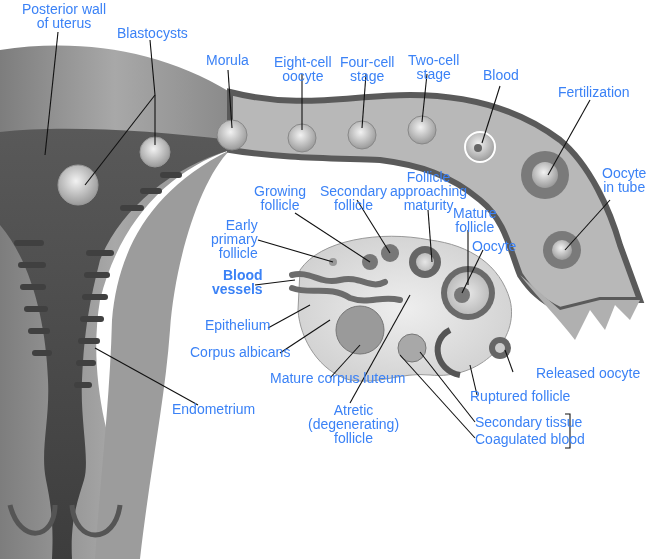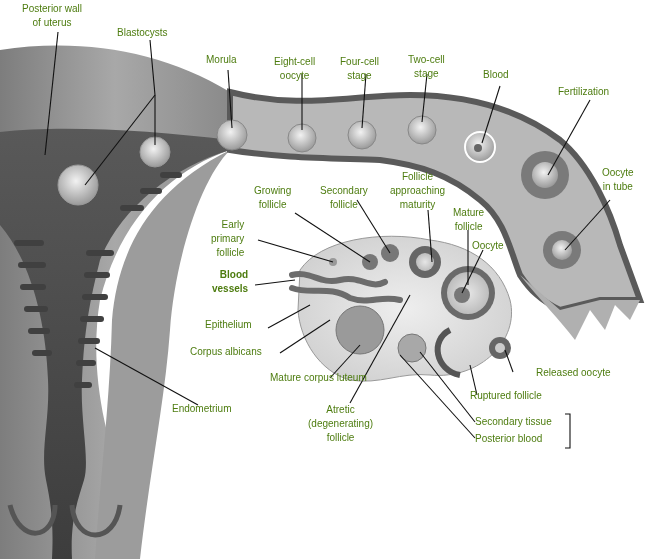--- a/index.html
+++ b/index.html
@@ -2,23 +2,23 @@
 <html><head>
 <meta charset="utf-8">
 <style>
   html, body { margin: 0; padding: 0; background: #ffffff; }
   body { width: 650px; height: 559px; overflow: hidden; }
   #stage { position: relative; width: 650px; height: 559px; }
   svg { position: absolute; left: 0; top: 0; }
   .lbl {
     position: absolute;
     font-family: "Liberation Sans", sans-serif;
-    font-size: 10px;
+    font-size: 14px;
     line-height: 14px;
-    color: #4d7c0f;
+    color: #3b82f6;
     white-space: pre;
     text-align: center;
   }
   .lbl.left { text-align: left; }
   .lbl.right { text-align: right; }
   .lead { stroke: #111; stroke-width: 1.1; fill: none; }
 </style>
 </head>
 <body>
 
@@ -178,14 +178,14 @@
 <div class="lbl" style="left:205px;top:318px;">Epithelium</div>
 <div class="lbl" style="left:190px;top:345px;">Corpus albicans</div>
 <div class="lbl" style="left:222px;top:371px;margin-left:48px;">Mature corpus luteum</div>
 <div class="lbl" style="left:172px;top:402px;">Endometrium</div>
 <div class="lbl" style="left:308px;top:403px;">Atretic
 (degenerating)
 follicle</div>
 <div class="lbl left" style="left:536px;top:366px;">Released oocyte</div>
 <div class="lbl left" style="left:470px;top:389px;">Ruptured follicle</div>
 <div class="lbl left" style="left:475px;top:415px;">Secondary tissue</div>
-<div class="lbl left" style="left:475px;top:432px;">Posterior blood</div>
+<div class="lbl left" style="left:475px;top:432px;">Coagulated blood</div>
 </div>
 
 </body></html>

